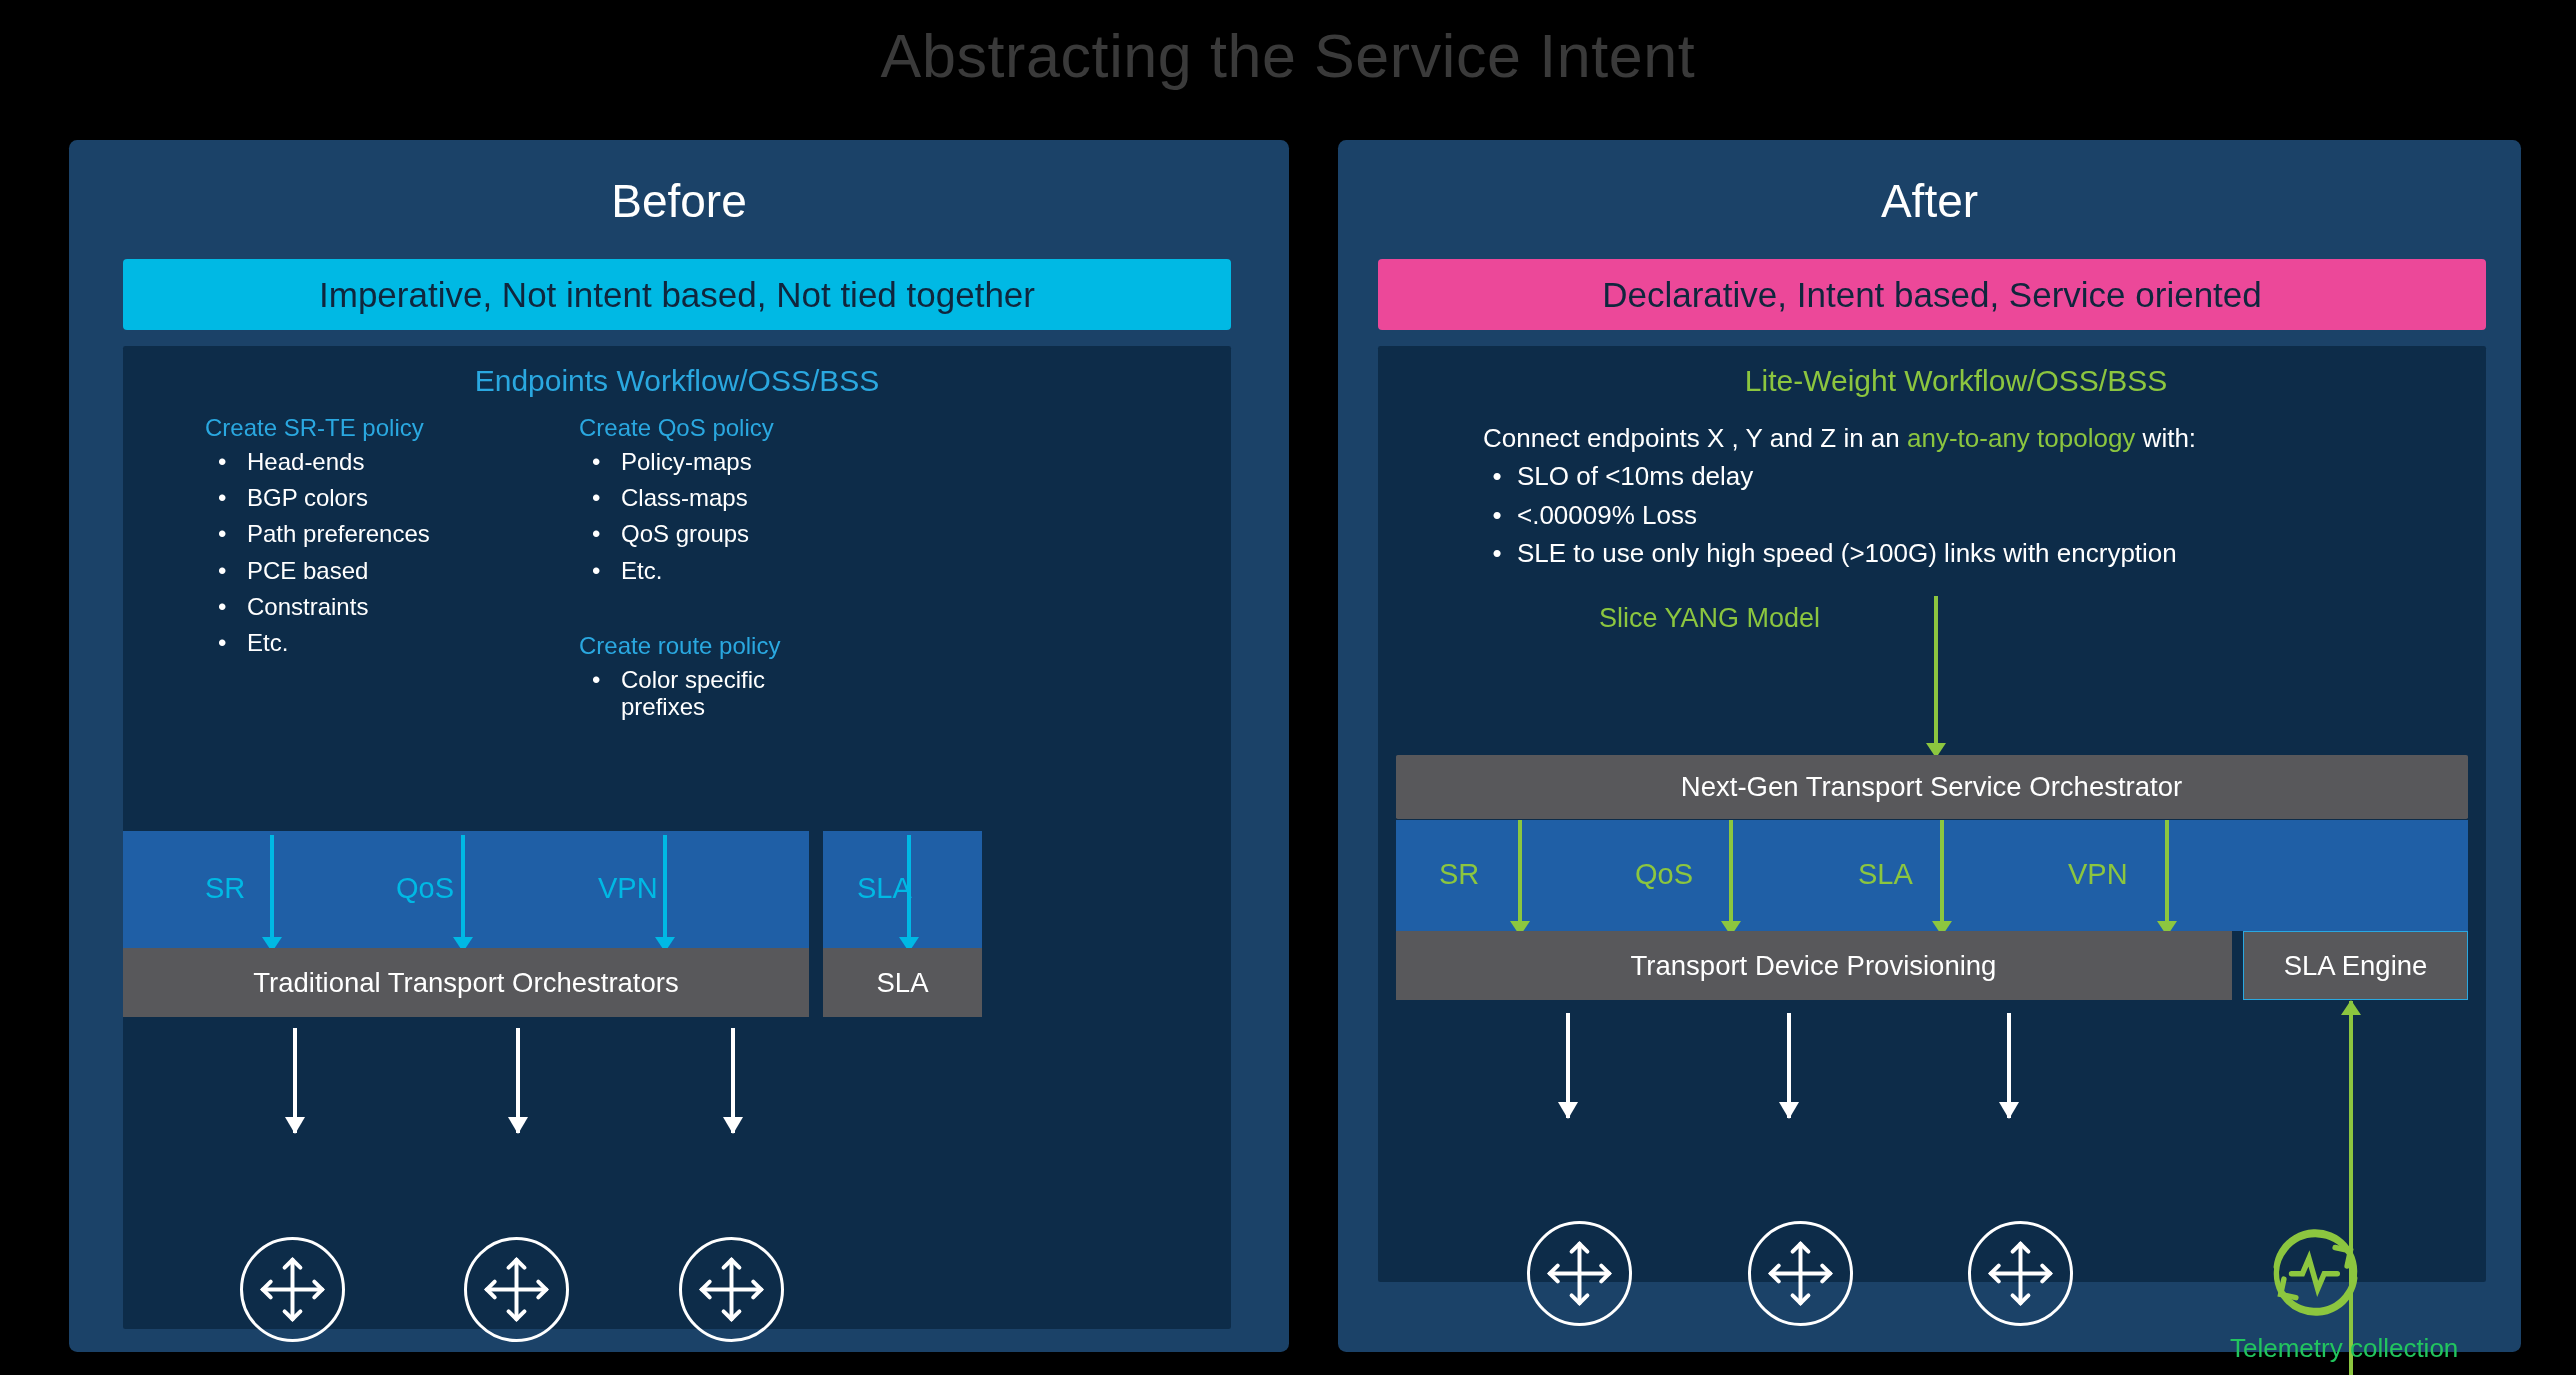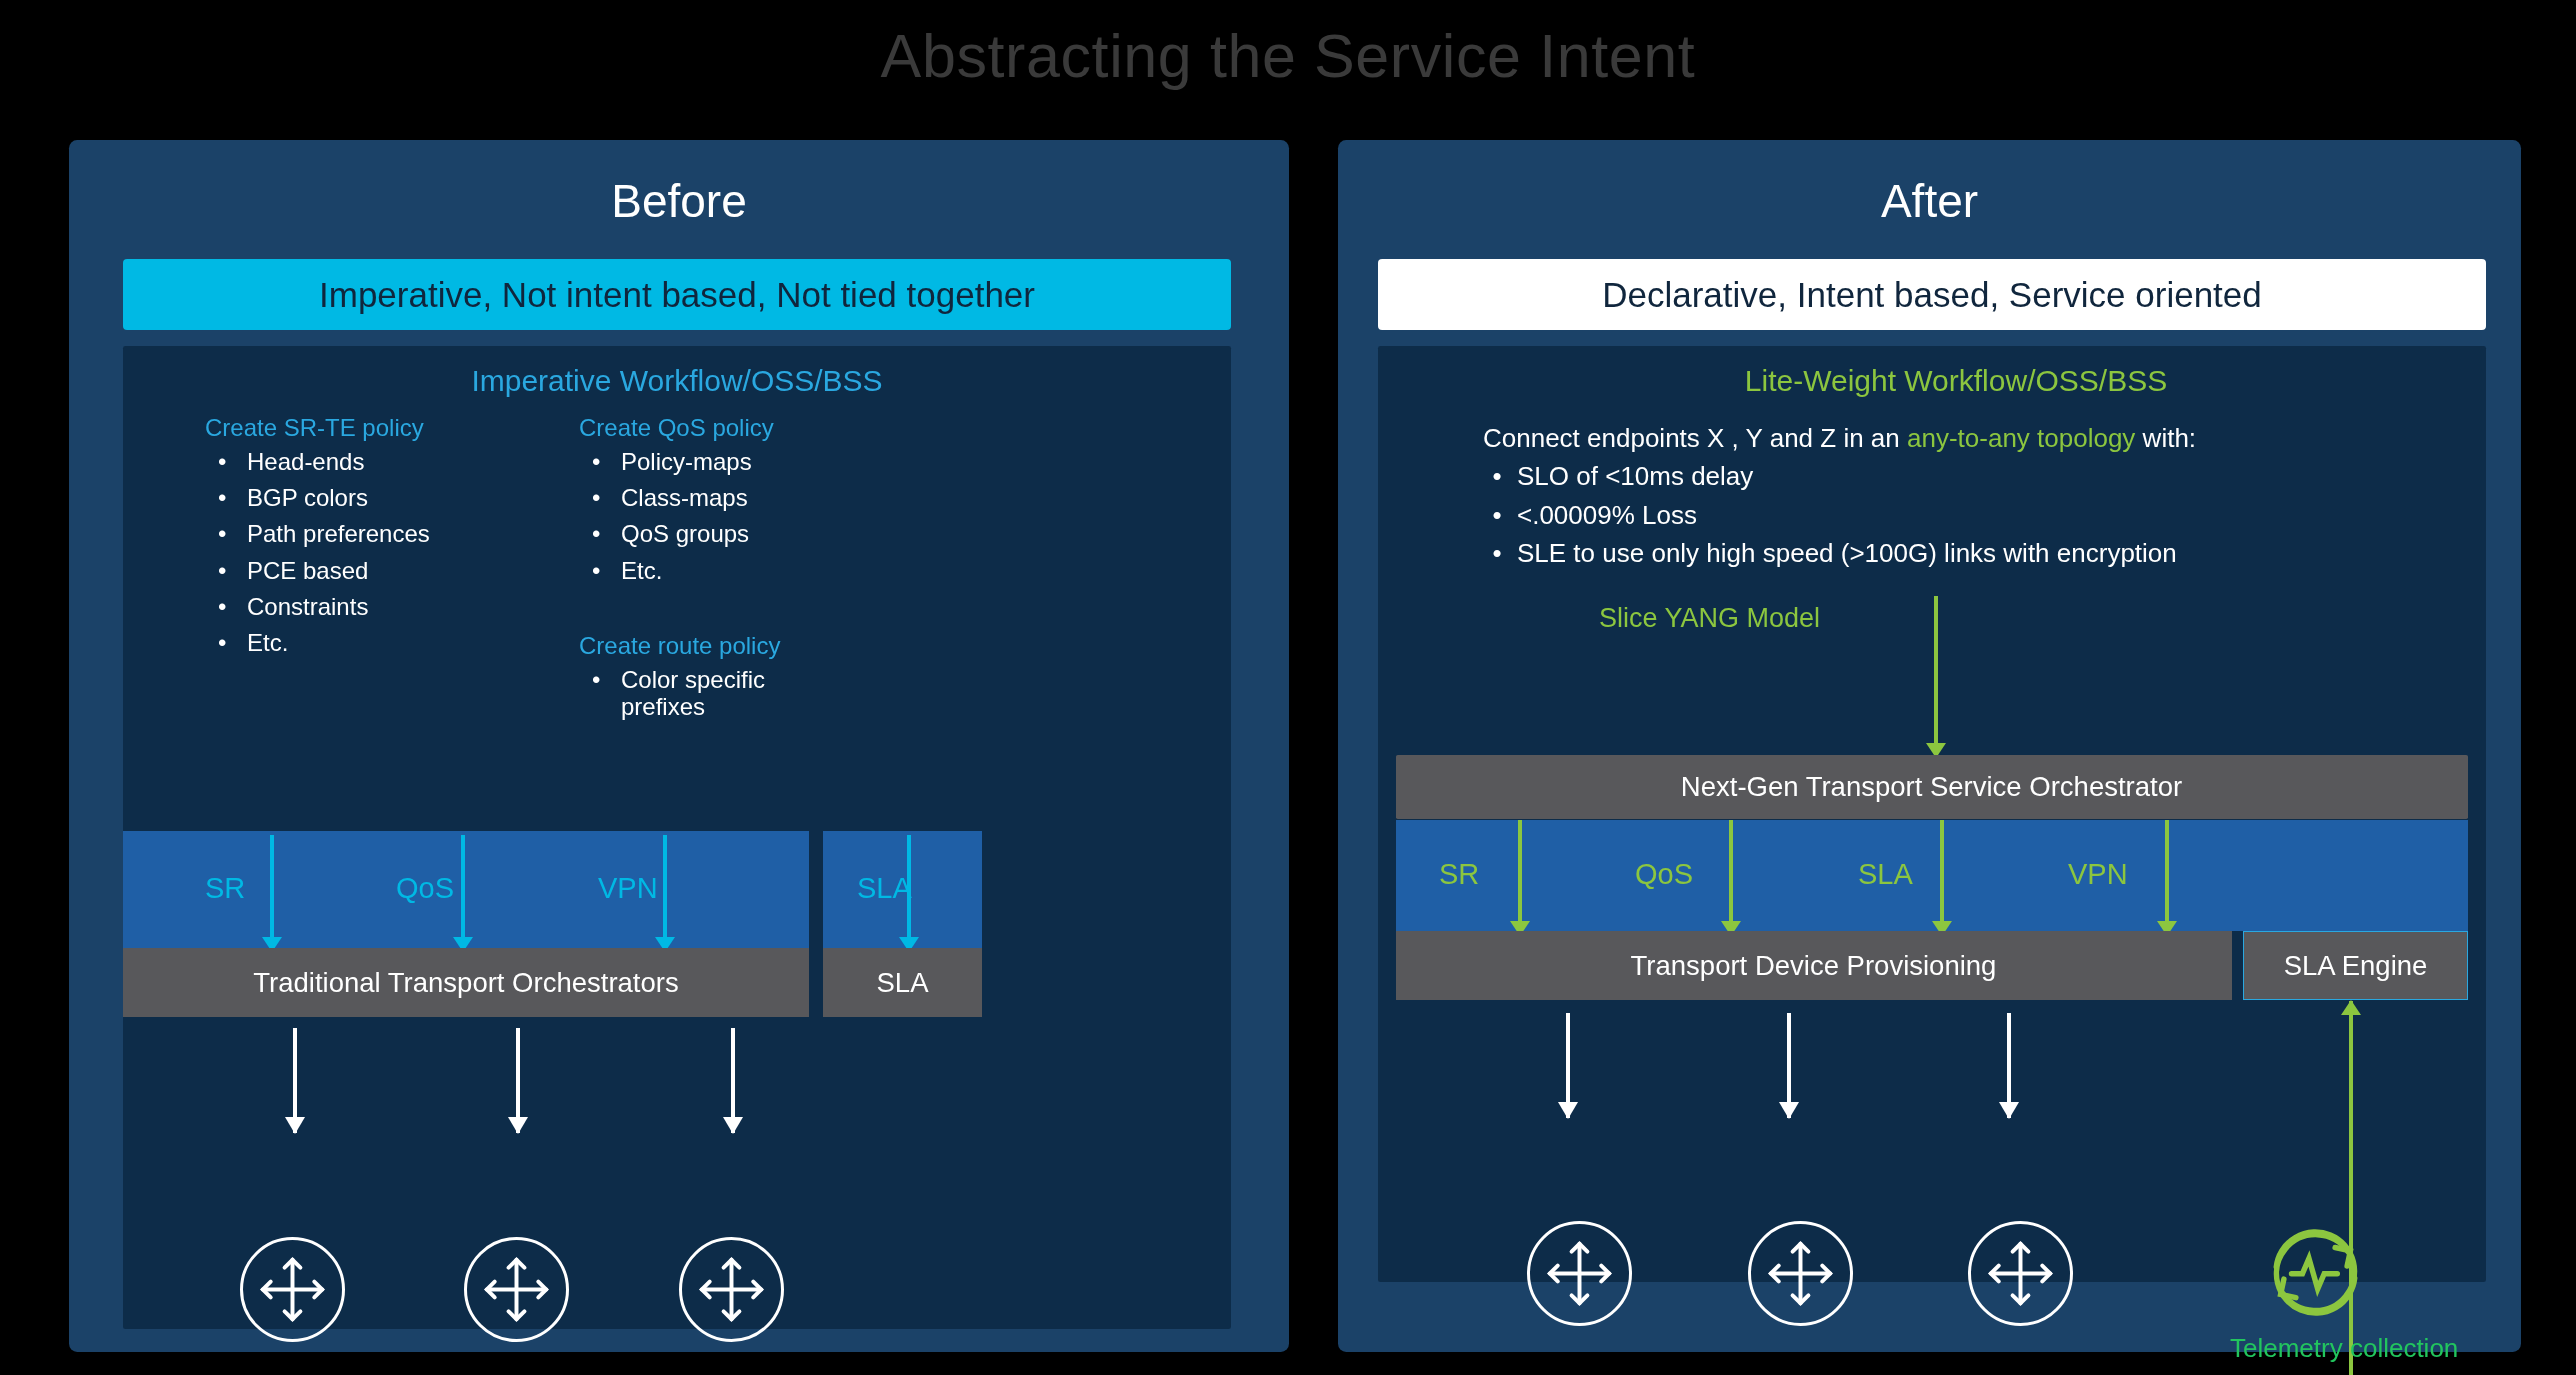--- a/index.html
+++ b/index.html
@@ -67,21 +67,21 @@
     color: #10263d;
   }
   .before .banner {
     left: 54px;
     width: 1108px;
     background: #00b9e4;
   }
   .after .banner {
     left: 40px;
     width: 1108px;
-    background: #ffffff;
+    background: #ec4899;
   }
   
   .inner-body {
     position: absolute;
     background: #0d2c49;
     border-radius: 2.3px;
   }
   .before .inner-body {
     left: 54px;
     top: 206px;
@@ -262,21 +262,21 @@
 </head>
 <body>
 
 <div class="slide-title">Abstracting the Service Intent</div>
 
 <div class="panel before">
   <div class="panel-title">Before</div>
   <div class="banner">Imperative, Not intent based, Not tied together</div>
 
   <div class="inner-body">
-    <div class="nb-title">Imperative Workflow/OSS/BSS</div>
+    <div class="nb-title">Endpoints Workflow/OSS/BSS</div>
 
     <div class="col c1">
       <div class="head">Create SR-TE policy</div>
       <ul>
         <li>Head-ends</li>
         <li>BGP colors</li>
         <li>Path preferences</li>
         <li>PCE based</li>
         <li>Constraints</li>
         <li>Etc.</li>

